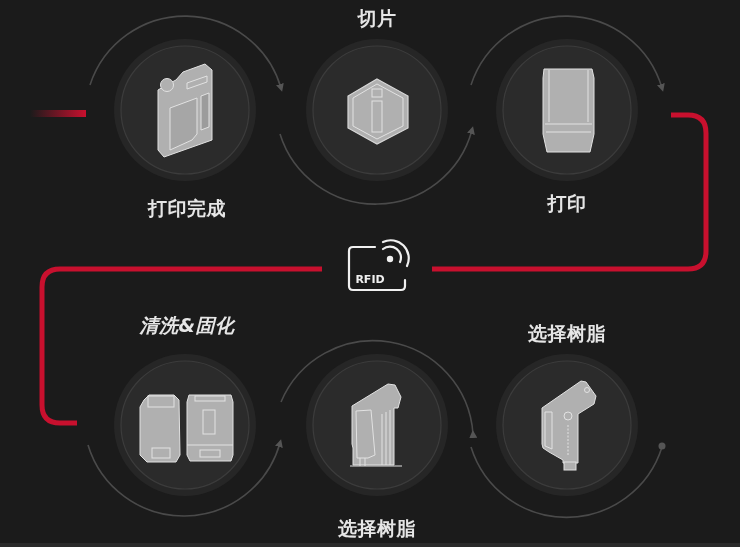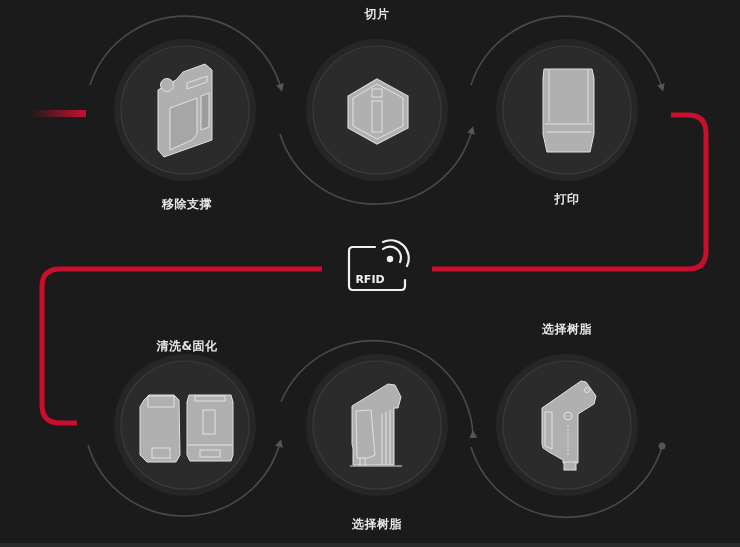--- a/index.html
+++ b/index.html
@@ -1,18 +1,18 @@
 <!DOCTYPE html>
 <html><head>
 <meta charset="utf-8">
 <style>
   html,body{margin:0;padding:0;}
   body{width:740px;height:547px;background:#1b1b1b;overflow:hidden;position:relative;font-family:"DejaVu Sans","Liberation Sans",sans-serif;}
   .canvas{position:absolute;left:0;top:0;width:740px;height:547px;}
-  .label{position:absolute;color:#e6e6e6;font-size:12px;font-weight:bold;letter-spacing:0.5px;white-space:nowrap;transform:translateX(-50%);}
+  .label{position:absolute;color:#e6e6e6;font-size:19px;font-weight:bold;letter-spacing:0.5px;white-space:nowrap;transform:translateX(-50%);}
   .bottom-strip{position:absolute;left:0;top:543px;width:740px;height:4px;background:#2a2a2a;}
 </style>
 </head>
 <body>
 
 <div class="canvas">
   <svg width="740" height="547" viewBox="0 0 740 547" xmlns="http://www.w3.org/2000/svg">
     <defs>
       <linearGradient id="fadeRed" x1="0" y1="0" x2="1" y2="0">
         <stop offset="0" stop-color="#c8102e" stop-opacity="0"></stop>
@@ -125,20 +125,20 @@
       <path d="M375,247 L353,247 Q349,247 349,251 L349,286 Q349,290 353,290 L401,290 Q405,290 405,286 L405,280" fill="none" stroke="#f0f0f0" stroke-width="2.2" stroke-linecap="round"></path>
       <circle cx="390" cy="259" r="3.2" fill="#f0f0f0"></circle>
       <path d="M383,249 A11,11 0 0 1 400,262" fill="none" stroke="#f0f0f0" stroke-width="2.2" stroke-linecap="round"></path>
       <path d="M383,242 A18,18 0 0 1 407,266" fill="none" stroke="#f0f0f0" stroke-width="2.2" stroke-linecap="round"></path>
       <text x="370" y="283" fill="#f0f0f0" font-family="DejaVu Sans, sans-serif" font-weight="bold" font-size="11" text-anchor="middle">RFID</text>
     </g>
   </svg>
 
   
   <div class="label" style="left:377px;top:6px;">切片</div>
-  <div class="label" style="left:187px;top:196px;">移除支撑</div>
+  <div class="label" style="left:187px;top:196px;">打印完成</div>
   <div class="label" style="left:567px;top:191px;">打印</div>
-  <div class="label" style="left:187px;top:338px;">清洗&amp;固化</div>
+  <div class="label" style="left:187px;top:313px;font-style:italic;">清洗&amp;固化</div>
   <div class="label" style="left:567px;top:321px;">选择树脂</div>
   <div class="label" style="left:377px;top:516px;">选择树脂</div>
 
   <div class="bottom-strip"></div>
 </div>
 
 </body></html>

